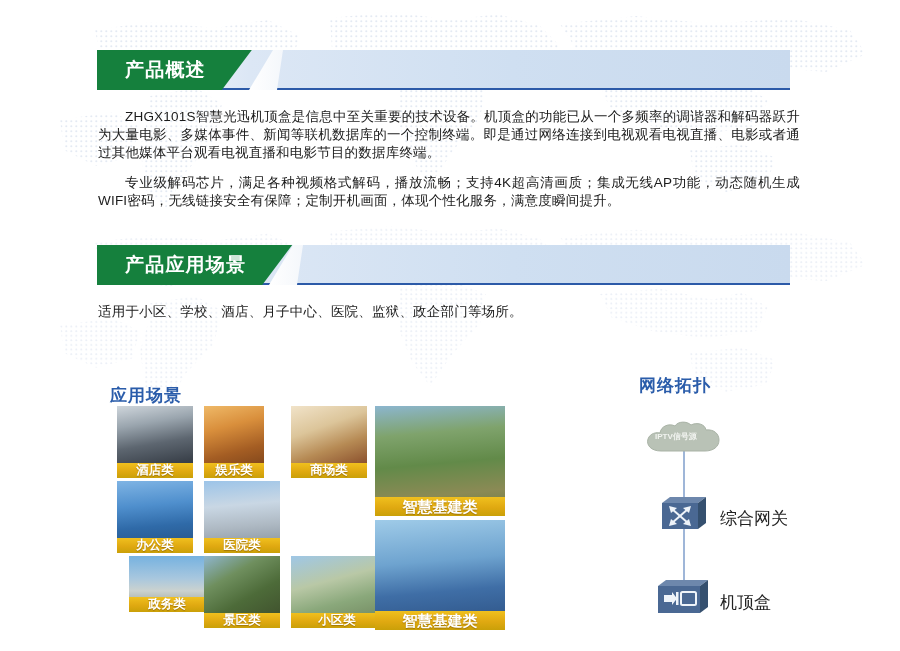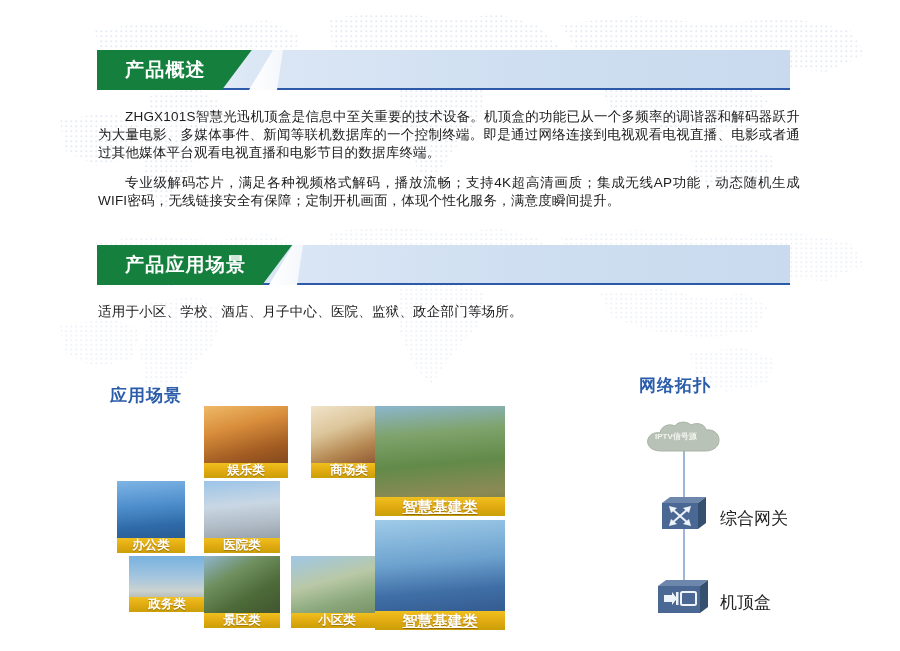--- a/index.html
+++ b/index.html
@@ -64,21 +64,21 @@
   .tile{position:absolute;overflow:hidden;background:#567;}
   .tile .photo{position:absolute;left:0;top:0;width:100%;height:100%;}
   .tile .cap{
      position:absolute;left:0;bottom:0;width:100%;
      background:linear-gradient(to bottom,#f0c01e 0%,#e0a911 55%,#caa008 100%);
      color:#ffffff;font-weight:bold;text-align:center;
      text-shadow:0 1px 1px rgba(120,80,0,.55);
      box-sizing:border-box;
   }
   .tile.small .cap{height:15px;line-height:15px;font-size:12.5px;}
-  .tile.big   .cap{height:19px;line-height:19px;font-size:15px;text-decoration:underline;}
+  .tile.big   .cap{height:19px;line-height:19px;font-size:15px;}
 
   
   #topology{position:absolute;left:640px;top:405px;width:240px;height:230px;}
   .node-label{position:absolute;font-size:17px;color:#222;white-space:nowrap;}
   .link-line{position:absolute;width:1.5px;background:#9fb6d8;}
 </style>
 </head>
 <body>
 
 <svg id="worldmap" viewBox="0 0 900 651" xmlns="http://www.w3.org/2000/svg">
@@ -127,29 +127,33 @@
     <span>产品应用场景</span>
   </div>
   <div class="bar-underline"></div>
 </div>
 
 <div class="para" style="left:98px;top:303px;width:702px;text-indent:0;">适用于小区、学校、酒店、月子中心、医院、监狱、政企部门等场所。</div>
 
 <div class="subtitle" style="left:110px;top:360px;margin-top:24px;">应用场景</div>
 
 <div id="scenario-grid">
-    <div class="tile small" style="left: 87px; top: 0px; width: 84px; height: 72px;">
+    <div class="tile small" style="left: 0px; top: 0px; width: 76px; height: 72px;">
+      <div class="photo" style="background: linear-gradient(170deg, rgb(207, 214, 220) 0%, rgb(154, 165, 174) 26%, rgb(93, 102, 112) 52%, rgb(59, 66, 75) 78%, rgb(43, 49, 57) 100%);"></div>
+      <div class="cap">酒店类</div>
+    </div>
+    <div class="tile small" style="left: 87px; top: 0px; width: 60px; height: 72px;">
       <div class="photo" style="background: linear-gradient(165deg, rgb(239, 185, 104) 0%, rgb(217, 143, 60) 30%, rgb(164, 93, 35) 62%, rgb(109, 58, 23) 100%);"></div>
       <div class="cap">娱乐类</div>
     </div>
-    <div class="tile small" style="left: 174px; top: 0px; width: 76px; height: 72px; margin-left: 20px;">
+    <div class="tile small" style="left: 174px; top: 0px; width: 76px; height: 72px;">
       <div class="photo" style="background: linear-gradient(160deg, rgb(241, 227, 201) 0%, rgb(220, 197, 154) 32%, rgb(182, 138, 84) 58%, rgb(138, 79, 44) 86%, rgb(100, 51, 28) 100%);"></div>
       <div class="cap">商场类</div>
     </div>
-    <div class="tile small" style="left: 0px; top: 75px; width: 68px; height: 72px;">
+    <div class="tile small" style="left: 0px; top: 75px; width: 76px; height: 72px;">
       <div class="photo" style="background: linear-gradient(175deg, rgb(127, 180, 228) 0%, rgb(79, 143, 205) 34%, rgb(47, 106, 168) 62%, rgb(36, 79, 127) 100%);"></div>
       <div class="cap">办公类</div>
     </div>
     <div class="tile small" style="left: 87px; top: 75px; width: 76px; height: 72px;">
       <div class="photo" style="background: linear-gradient(175deg, rgb(156, 196, 232) 0%, rgb(201, 215, 228) 34%, rgb(174, 185, 195) 62%, rgb(126, 138, 149) 100%);"></div>
       <div class="cap">医院类</div>
     </div>
     <div class="tile small" style="left: 12px; top: 150px; width: 76px; height: 56px;">
       <div class="photo" style="background: linear-gradient(rgb(118, 178, 224) 0%, rgb(168, 199, 222) 40%, rgb(203, 210, 207) 62%, rgb(141, 148, 135) 100%);"></div>
       <div class="cap">政务类</div>

